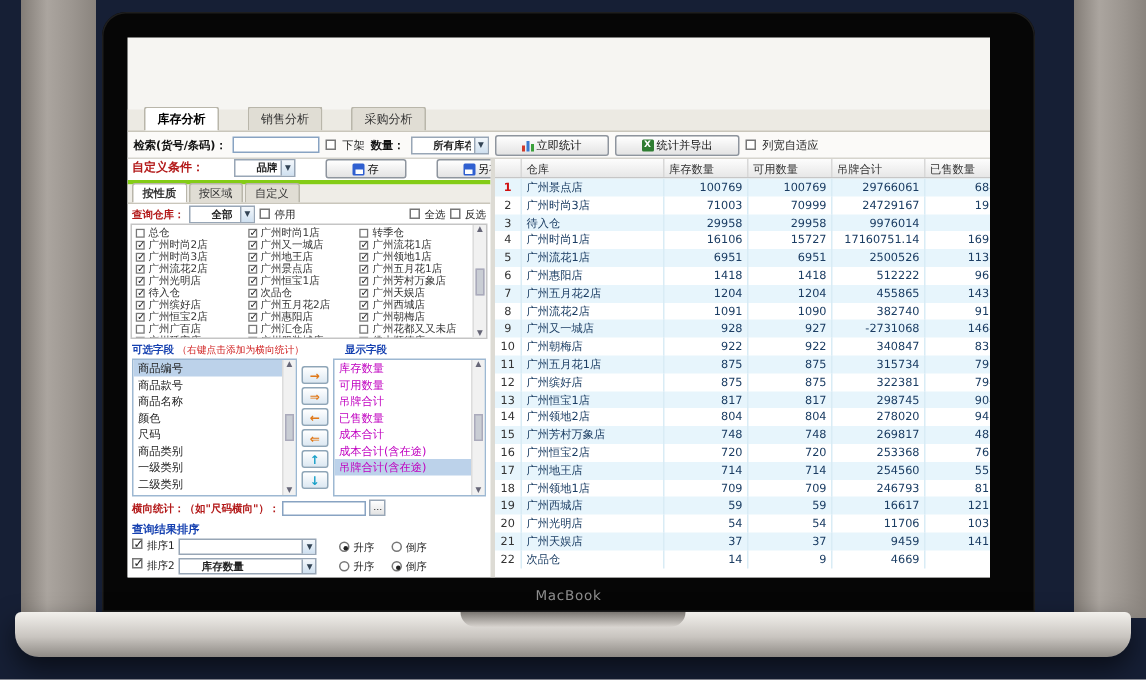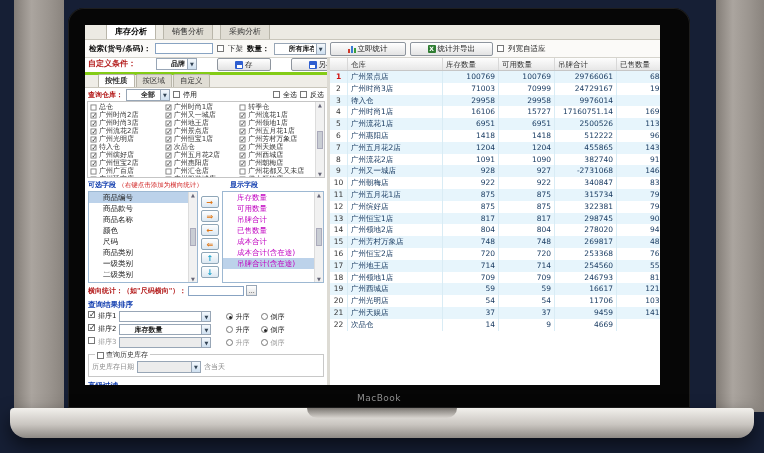--- a/index.html
+++ b/index.html
@@ -26,21 +26,21 @@
   .notch { position:absolute; left:50%; top:0; transform:translateX(-50%);
     width:150px; height:10px; border-radius:0 0 10px 10px;
     background:linear-gradient(#7b7772,#d8d4cf); }
 
   
   .screen { position:absolute; left:17px; top:17px; width:575px; height:360px;
     background:#f6f5f2; overflow:hidden; font-size:8px; color:#222;
     display:flex; flex-direction:column; }
 
   .tabbar { height:15px; background:#eceae3; border-bottom:1px solid #c9c6bb;
-    display:flex; align-items:flex-end; padding-left:21px; gap:7px; flex:none; }
+    display:flex; align-items:flex-end; padding-left:11px; gap:19px; flex:none;margin-top:48px; }
   .tab { padding:2px 8px; font-size:8px; color:#333; background:#e0ddd4;
     border:1px solid #b9b6aa; border-bottom:none; border-radius:2px 2px 0 0; }
   .tab.active { background:#fff; font-weight:bold; color:#000; }
 
   .toolbar { height:18px; flex:none; display:flex; align-items:center; gap:4px;
     padding:0 4px; background:#fbfaf8; border-bottom:1px solid #d6d4cd; font-size:7.5px; }
   .lbl-b { font-weight:bold; color:#111; white-space:nowrap; }
   .lbl-r { font-weight:bold; color:#b31919; white-space:nowrap; }
   .lbl-blue { font-weight:bold; color:#1540b0; white-space:nowrap; }
   .tinput { height:11px; border:1px solid #88a3c2; background:#fff; width:58px; }
@@ -75,21 +75,21 @@
     font-size:6px; line-height:8px; text-align:center; font-weight:bold; }
 
   .main { flex:1; display:flex; min-height:0; }
 
   
   .leftpanel { width:245px; flex:none; background:#fff; border-right:3px solid #dddbd4;
     display:flex; flex-direction:column; overflow:hidden; }
   .condbar { height:17px; flex:none; display:flex; align-items:flex-start; gap:20px;
     padding:0 3px; border-bottom:3px solid #84cc16; }
   .subtabs { height:13px; flex:none; display:flex; align-items:flex-end; gap:1px;
-    padding-left:13px; background:#efede7; border-bottom:1px solid #c9c6bb; }
+    padding-left:3px; background:#efede7; border-bottom:1px solid #c9c6bb; }
   .stab { padding:1px 6px; font-size:7.5px; background:#e0ddd4;
     border:1px solid #b9b6aa; border-bottom:none; border-radius:2px 2px 0 0; color:#333; }
   .stab.active { background:#fff; font-weight:bold; }
   .whquery { height:13px; flex:none; display:flex; align-items:center; gap:3px; padding:0 3px; font-size:7px; }
   .whlist { height:77px; flex:none; border:1px solid #c5c5c5; margin:0 2px;
     position:relative; background:#fff; overflow:hidden; padding:1px 10px 0 2px; }
   .whgrid { display:grid; grid-template-columns:1fr 1fr 1fr; }
   .whitem { display:flex; align-items:center; gap:2px; height:8px; font-size:7px;
     color:#333; white-space:nowrap; overflow:hidden; }
   .whitem .cb { transform:scale(.85); }
@@ -97,21 +97,21 @@
     background:#f1f1f1; border-left:1px solid #dcdcdc; font-size:5px; color:#667;
     display:flex; flex-direction:column; justify-content:space-between; text-align:center; }
   .vthumb { background:#c9cdd4; border:1px solid #aab; height:18px; margin:0 1px; }
   .fieldlabels { flex:none; display:flex; align-items:center; padding:2px 3px 1px; font-size:7px; }
   .fieldlabels .left-cap { width:142px; white-space:nowrap; overflow:hidden; }
   .note-red { color:#d02020; font-size:6.5px; }
   .fieldarea { flex:none; display:flex; gap:3px; padding:0 3px; height:92px; }
   .flist { border:1px solid #9db8d2; background:#fff; position:relative;
     overflow:hidden; padding-right:9px; }
   .flist.l { width:112px; } .flist.r { width:104px; }
-  .fitem { height:11px; line-height:11px; padding-left:14px; font-size:7.5px;
+  .fitem { height:11px; line-height:11px; padding-left:3px; font-size:7.5px;
     white-space:nowrap; overflow:hidden; color:#222; }
   .fitem.sel { background:#bcd2ea; }
   .fitem.pink { color:#c000c0; }
   .arrowcol { display:flex; flex-direction:column; gap:2px; justify-content:center; flex:none; }
   .abtn { width:18px; height:12px; border:1px solid #8fa6b8; border-radius:2px;
     background:linear-gradient(#ffffff,#dce8f2); display:flex; align-items:center;
     justify-content:center; font-size:8px; font-weight:bold; }
   .abtn.o { color:#e07818; } .abtn.c { color:#18a0c8; }
   .crossstat { flex:none; display:flex; align-items:center; gap:2px; padding:2px 3px; font-size:7px; }
   .mini-btn { width:11px; height:11px; border:1px solid #98a6b6;

